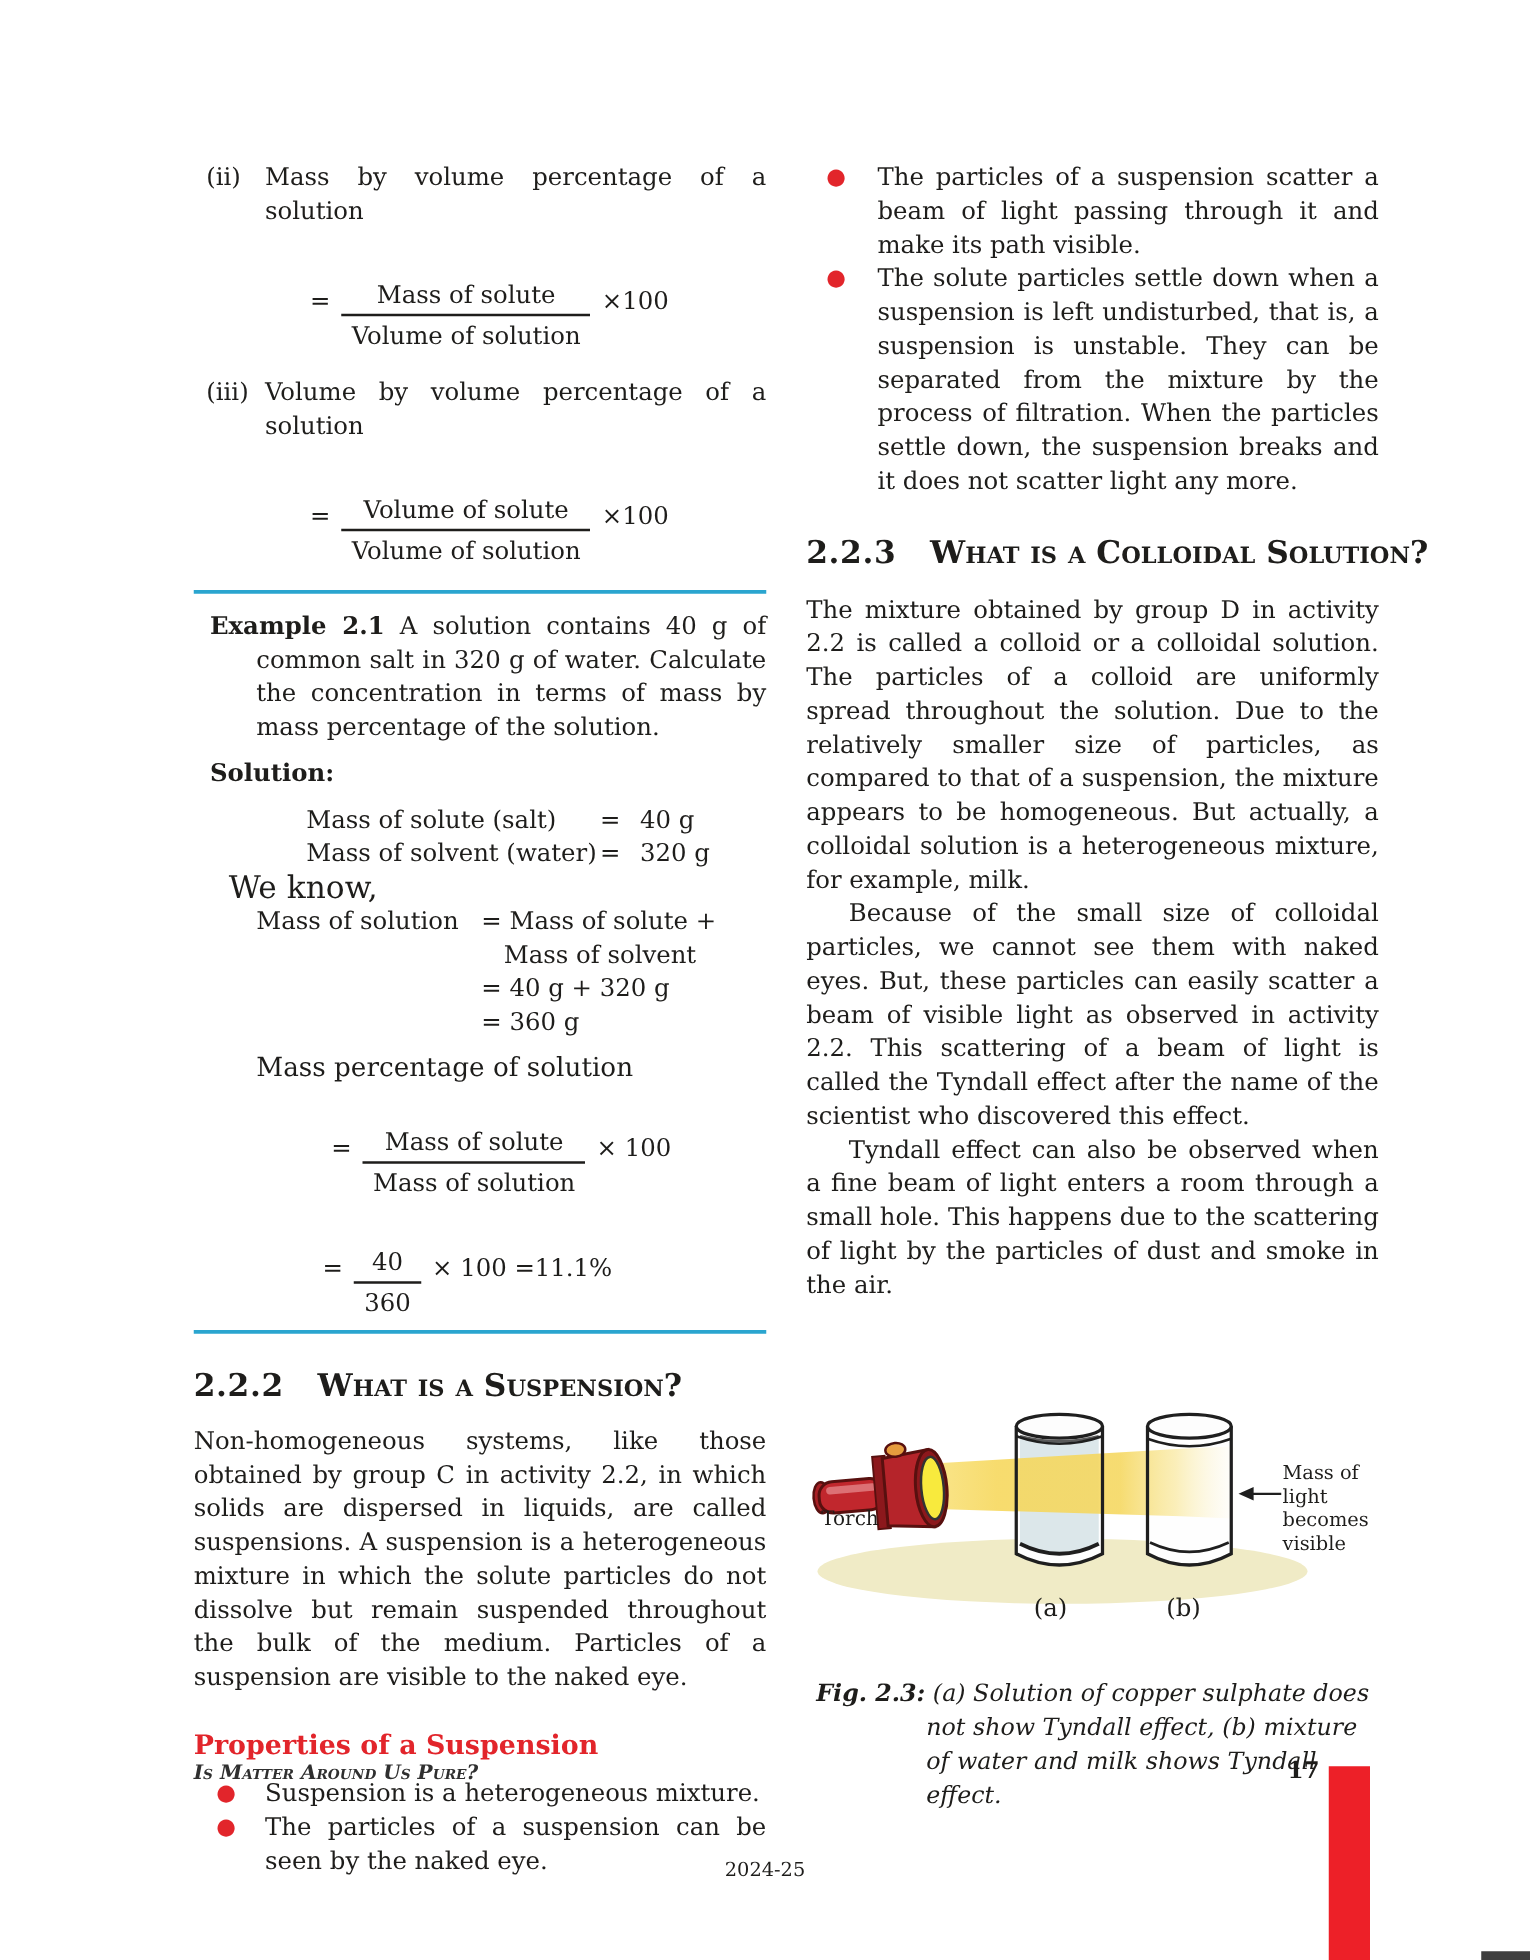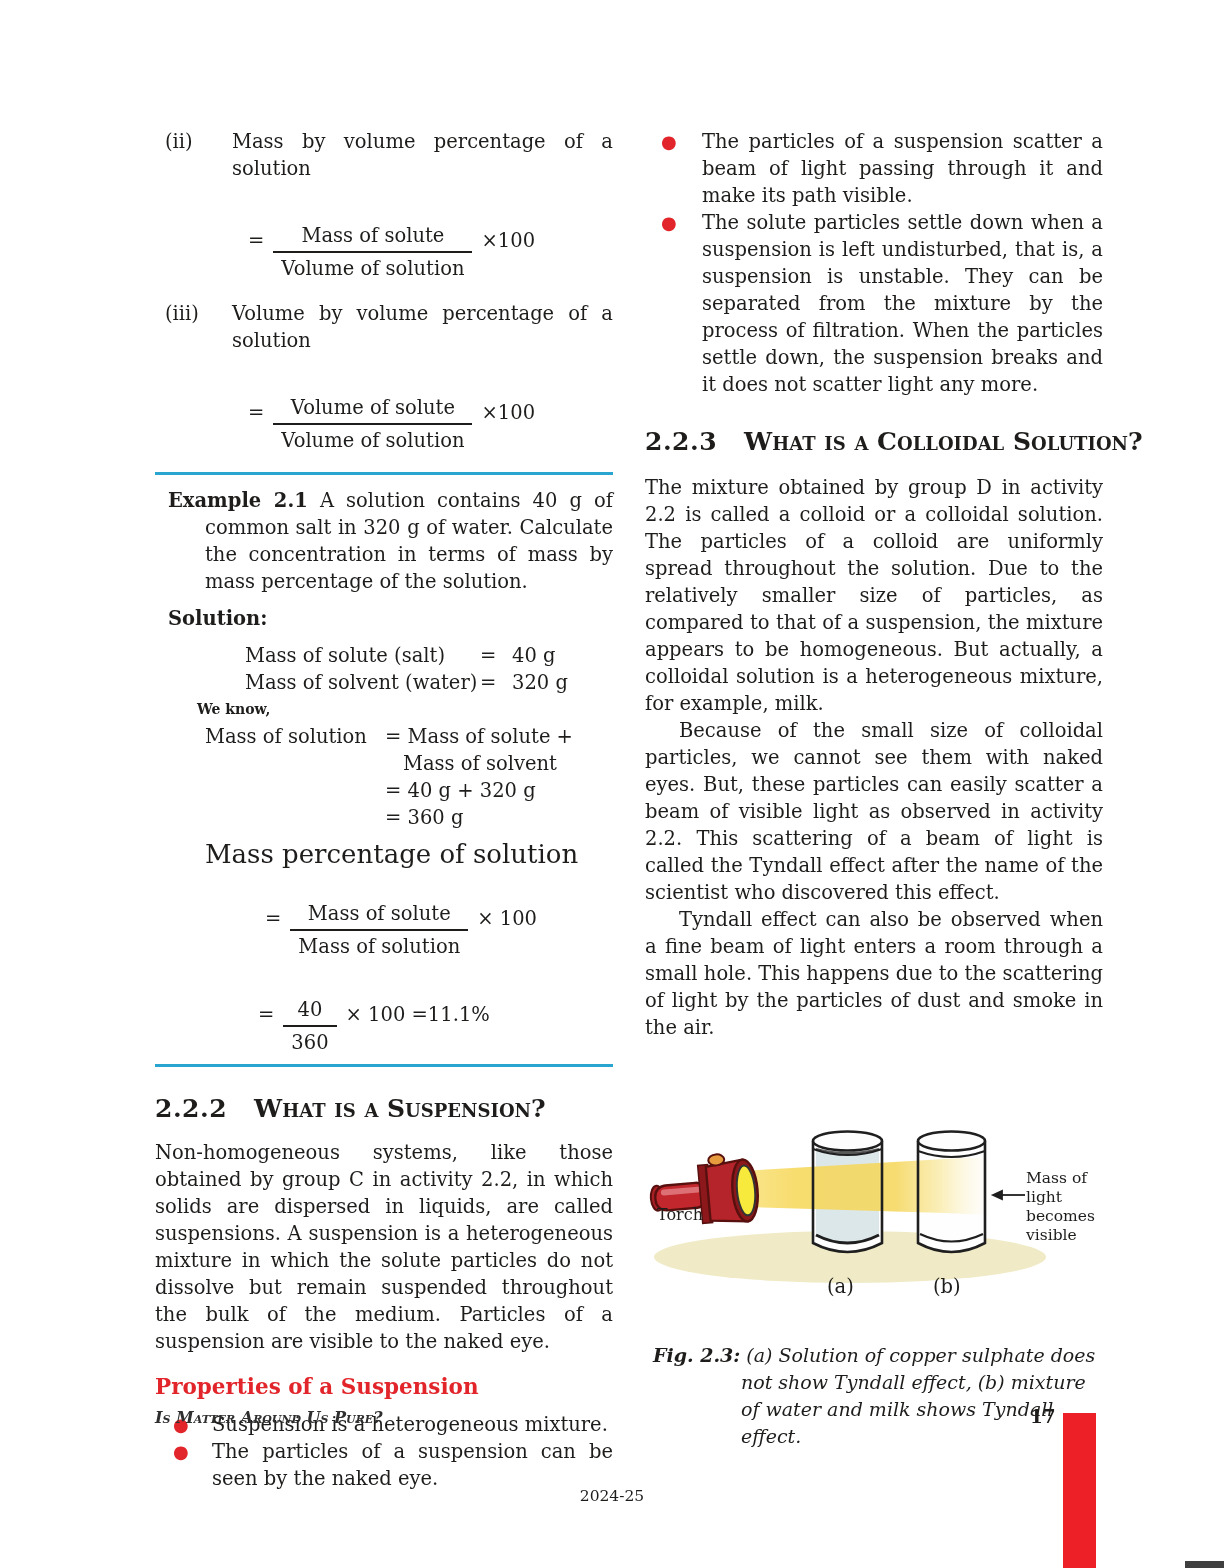--- a/index.html
+++ b/index.html
@@ -9,52 +9,52 @@
     font-family:"DejaVu Serif", serif;color:#1e1d1b;
   }
   .col{position:absolute;top:128px;width:458px;}
   .col-left{left:155px;}
   .col-right{left:645px;}
 
   p,.para{margin:0;font-size:19.5px;line-height:27px;text-align:justify;}
   .indent{text-indent:34px;}
 
   
-  .num-item{display:flex;font-size:19.5px;line-height:27px;gap:20px;}
+  .num-item{display:flex;font-size:19.5px;line-height:27px;}
   .num-item .marker{width:57px;flex:0 0 57px;text-align:left;padding-left:10px;box-sizing:border-box;}
   .num-item .itext{flex:1;text-align:justify;}
 
   
   .formula{display:flex;align-items:center;gap:9px;font-size:19.5px;}
   .frac{display:inline-block;text-align:center;}
   .frac .fnum{display:block;padding:0 8px 4px;border-bottom:2px solid #1e1d1b;margin-top:24px;}
   .frac .fden{display:block;padding:4px 8px 0;}
   .f2{margin-left:93px;margin-top:18px;}
   .f3{margin-left:110px;margin-top:10px;}
   .f4{margin-left:103px;margin-top:16px;}
 
   
   .example-box{margin-top:20px;border-top:3px solid #2aa5cf;border-bottom:3px solid #2aa5cf;
     padding:12px 0 10px 0;}
   .example-p{padding-left:50px;text-indent:-37px;}
   .bold{font-weight:bold;}
   .solution-label{font-weight:bold;font-size:19.5px;margin:12px 0 0 13px;}
   .sol-row{display:grid;grid-template-columns:235px 32px auto;margin-left:90px;
     font-size:19.5px;line-height:27px;}
-  .weknow{margin-left:42px;font-size:14px;line-height:27px;font-weight:bold;}
+  .weknow{margin-left:28px;font-size:25px;line-height:27px;}
   .msol{display:grid;grid-template-columns:180px auto;margin-left:50px;
     font-size:19.5px;line-height:27px;}
   .msol .rhs-cont{padding-left:18px;}
-  .mpct{margin:10px 0 0 50px;font-size:26px;line-height:27px;}
+  .mpct{margin:10px 0 0 50px;font-size:21px;line-height:27px;}
 
   
   .section-h{font-size:25px;font-weight:bold;margin-top:26px;line-height:32px;white-space:nowrap;}
   .section-h .snum{margin-right:27px;letter-spacing:.5px;}
   .section-h .stitle{font-variant:small-caps;}
-  .red-h{color:#e2252b;font-weight:bold;font-size:21.5px;margin-top:18px;line-height:28px;}
+  .red-h{color:#e2252b;font-weight:bold;font-size:21.5px;margin-top:28px;line-height:28px;}
 
   
   .bullets{margin-top:10px;}
   .bullet{display:flex;font-size:19.5px;line-height:27px;}
   .bullet .dot{flex:0 0 57px;color:#e2252b;padding-left:18px;box-sizing:border-box;font-size:18px;}
   .bullet .btext{flex:1;text-align:justify;}
   .col-right .bullet .dot{padding-left:16px;}
 
   
   .figure{position:relative;width:458px;height:215px;margin-top:56px;}

